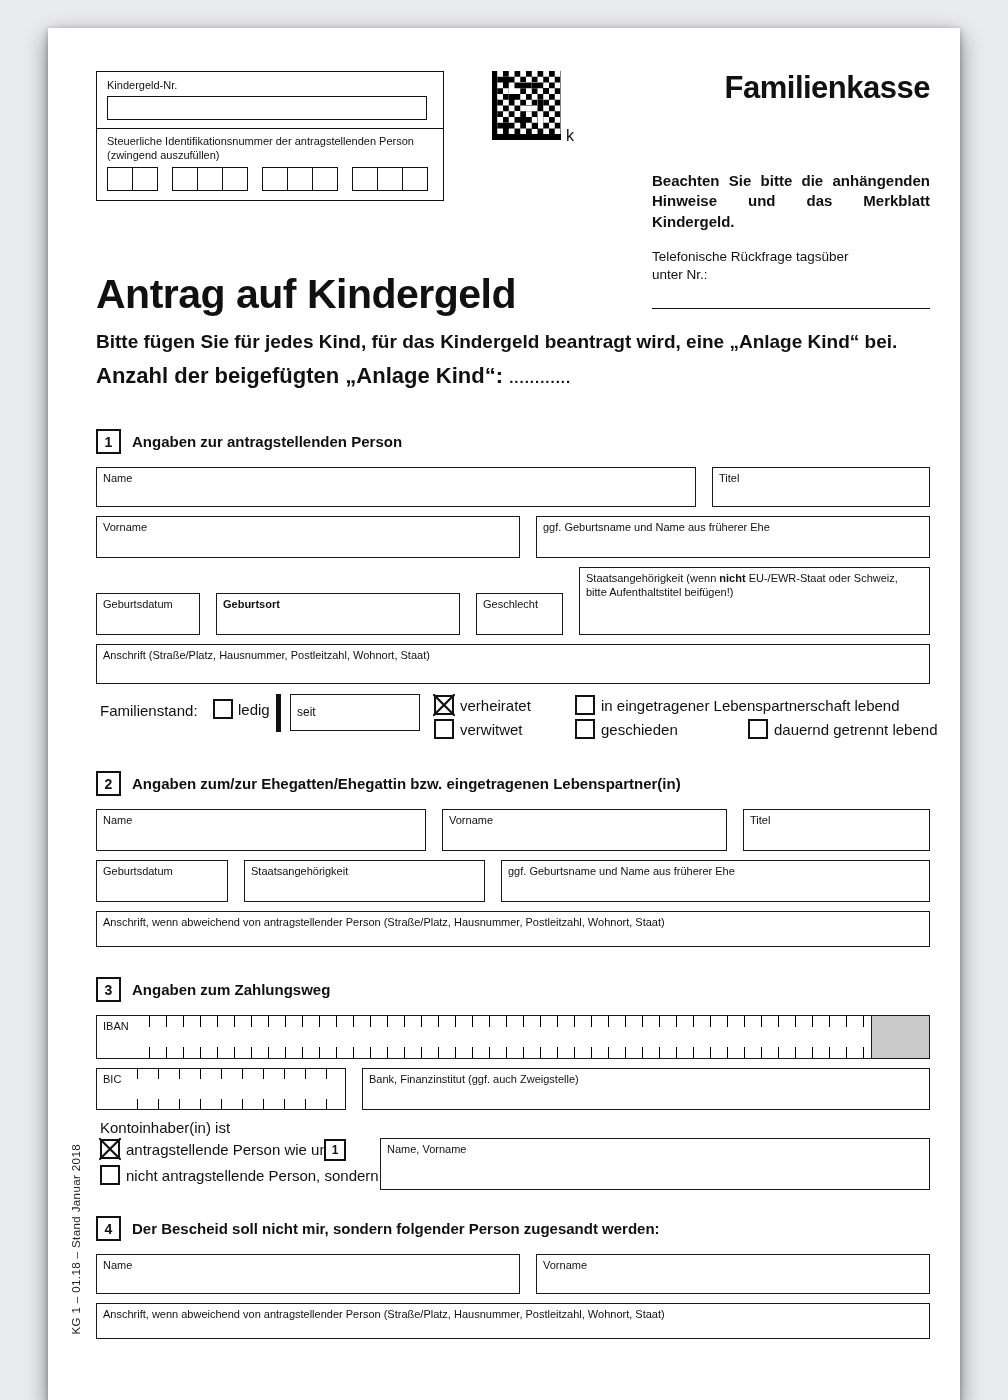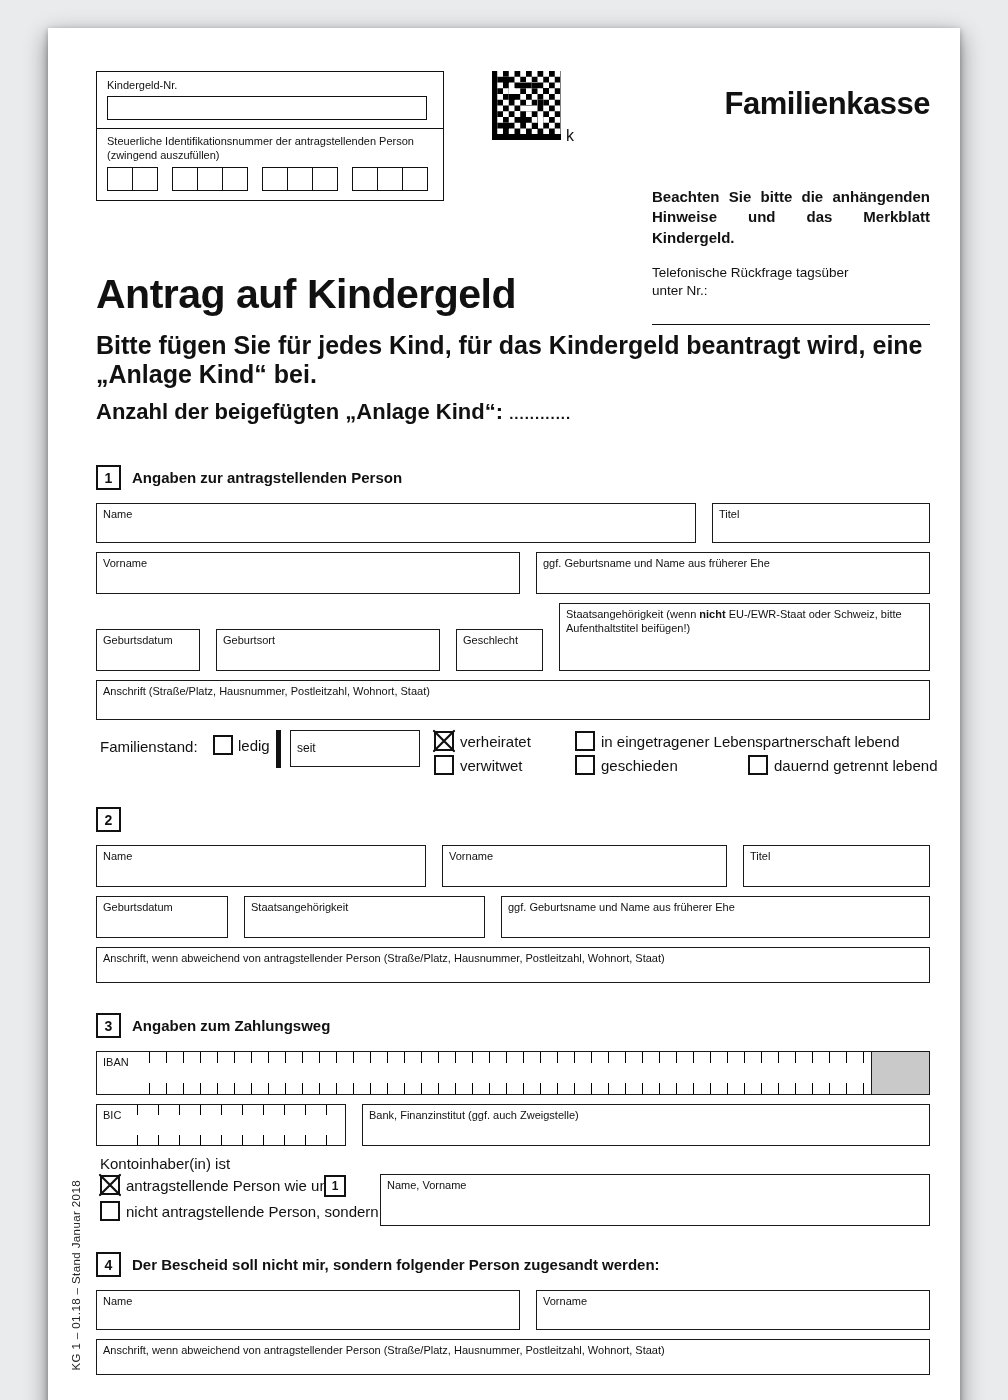--- a/index.html
+++ b/index.html
@@ -25,42 +25,42 @@
   .kg-box{position:absolute;left:0;top:0;width:348px;border:1px solid #111;box-sizing:border-box;padding:7px 10px 9px;}
   .small-label{font-size:11px;line-height:1.25;color:#111;}
   .kg-input{width:318px;height:22px;border:1px solid #111;margin-top:3px;background:#fff;}
   .kg-sep{border-top:1px solid #111;margin:8px -10px 6px;}
   .digit-groups{display:flex;gap:14px;margin-top:5px;}
   .dg{display:flex;}
   .dg i{display:block;width:24px;height:22px;border:1px solid #111;margin-left:-1px;background:#fff;}
   .dg i:first-child{margin-left:0;}
   .barcode-wrap{position:absolute;left:394px;top:0;width:92px;}
   .bc-k{position:absolute;left:76px;top:56px;font-size:16px;color:#111;}
-  .head-right{position:absolute;right:0;top:16px;width:278px;}
+  .head-right{position:absolute;right:0;top:0;width:278px;}
   .brand{font-size:31px;font-weight:bold;text-align:right;letter-spacing:-.5px;line-height:1.1;}
   .notice{font-size:15px;font-weight:bold;text-align:justify;line-height:1.35;margin-top:66px;}
   .phone{font-size:13.5px;line-height:1.35;margin-top:16px;}
   .phone-line{border-bottom:1.5px solid #111;margin-top:24px;}
   
   .h1{font-size:41px;font-weight:bold;letter-spacing:-.5px;margin:2px 0 0;line-height:1.05;}
-  .instruction{font-size:25px;font-weight:bold;margin-top:15px;}
+  .instruction{font-size:19px;font-weight:bold;margin-top:15px;}
   .count-line{font-size:22px;font-weight:bold;margin-top:10px;}
   .count-dots{font-size:15px;letter-spacing:1px;}
   
   .section{margin-top:40px;}
   .sec2{margin-top:26px;} .sec3{margin-top:30px;} .sec4{margin-top:22px;}
   .sec-head{display:flex;align-items:center;margin-bottom:13px;}
   .num-box{width:21px;height:21px;border:2px solid #111;font-size:14px;font-weight:bold;
            display:flex;align-items:center;justify-content:center;margin-right:11px;flex:0 0 auto;}
   .sec-title{font-size:15px;font-weight:bold;}
   .frow{display:flex;gap:16px;margin-bottom:9px;align-items:flex-end;}
   .field{position:relative;border:1px solid #1a1a1a;background:#fff;box-sizing:border-box;height:42px;}
   .flabel{position:absolute;top:3px;left:6px;right:14px;font-size:11px;line-height:1.3;color:#111;}
   .h40{height:40px;} .h36{height:36px;} .h56{height:68px;}
-  .w600{width:600px;} .w424{width:424px;} .w104{width:104px;} .w224{width:224px;} .w87{width:87px;}
+  .w600{width:600px;} .w424{width:424px;} .w104{width:104px;} .w224{width:244px;font-weight:bold;} .w87{width:87px;}
   .w330{width:330px;} .w285{width:285px;} .w132{width:132px;} .w273{width:241px;} .w250{width:250px;}
   .wflex{flex:1;text-decoration:underline;}
   
   .famstand{position:relative;height:52px;margin-top:4px;}
   .fs-label{position:absolute;left:4px;top:9px;font-size:15px;}
   .fs-divider{position:absolute;left:180px;top:1px;width:5px;height:38px;background:#111;}
   .seit-box{position:absolute;left:194px;top:1px;width:130px;height:37px;border:1px solid #1a1a1a;box-sizing:border-box;}
   .seit-box .flabel{top:10px;font-size:12px;}
   .cb{position:absolute;width:20px;height:20px;border:2px solid #111;box-sizing:border-box;background:#fff;}
   .cb svg{display:none;position:absolute;left:0;top:0;width:16px;height:16px;overflow:visible;}
@@ -256,20 +256,21 @@
       <span class="cb" style="left:652px;top:26px;" data-checked="false">
         
       </span>
       <span class="cb-label" style="left:678px;top:28px;">dauernd getrennt lebend</span>
     </div>
   </div>
 
   <div class="section sec2">
     <div class="sec-head">
       <span class="num-box">2</span>
+      <span class="sec-title">Angaben zum/zur Ehegatten/Ehegattin bzw. eingetragenen Lebenspartner(in)</span>
     </div>
 
     <div class="frow">
       <div class="field w330">
         <span class="flabel">Name</span>
       </div>
       <div class="field w285">
         <span class="flabel">Vorname</span>
       </div>
       <div class="field wflex">

